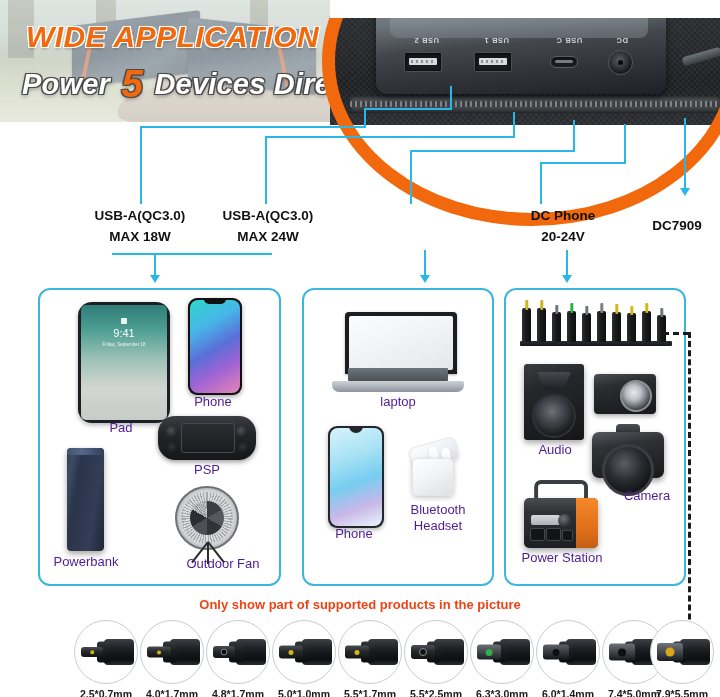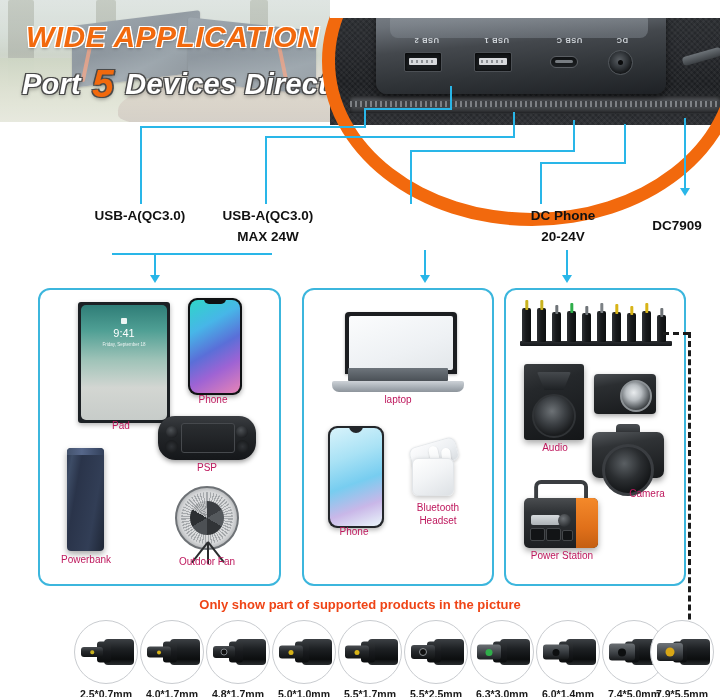--- a/index.html
+++ b/index.html
@@ -78,25 +78,25 @@
   .arrowDown{position:absolute;width:0;height:0;border-left:5px solid transparent;
     border-right:5px solid transparent;border-top:8px solid #29b6e8;}
 
   
   .plabel{position:absolute;text-align:center;color:#111;font-weight:700;line-height:1.55;}
   .plabel .l1{font-size:13.5px;display:block;}
   .plabel .l2{font-size:13.5px;display:block;}
 
   
   .panel{position:absolute;border:2px solid #3cb6dd;border-radius:12px;background:#fff;}
-  .devLbl{position:absolute;color:#be185d;font-size:10px;text-align:center;white-space:nowrap;}
+  .devLbl{position:absolute;color:#4c1d95;font-size:13px;text-align:center;white-space:nowrap;}
   .devLbl.two{line-height:1.25;white-space:normal;}
 
   
-  .tablet{position:absolute;border-radius:3px;background:#1c2024;padding:3px;
+  .tablet{position:absolute;border-radius:14px;background:#1c2024;padding:3px;
     box-shadow:0 2px 5px rgba(0,0,0,.3);}
   .tabletScr{position:absolute;left:3px;top:3px;right:3px;bottom:3px;border-radius:5px;
     background:linear-gradient(180deg,#2f7d77 0%,#4f9f94 22%,#9fc3b8 48%,#d3d6d2 72%,#c7ccc9 100%);}
   .tabTime{position:absolute;left:0;right:0;top:22px;text-align:center;color:#fff;font-size:11px;font-weight:300;}
   .tabDate{position:absolute;left:0;right:0;top:37px;text-align:center;color:rgba(255,255,255,.85);font-size:4.5px;}
   .tabLock{position:absolute;left:50%;top:13px;margin-left:-3px;width:6px;height:6px;border-radius:1px;
     background:#fff;opacity:.9;}
 
   .phone13{position:absolute;border-radius:9px;background:#0f1113;padding:2px;
     box-shadow:0 2px 5px rgba(0,0,0,.35);}
@@ -237,21 +237,21 @@
     <div class="panelPV" style="left:72px;top:18px;width:128px;height:62px;transform:skewY(-7deg);">
       <div class="pvStripe" style="left:14px;top:6px;width:4px;height:52px;transform:rotate(12deg);"></div>
     </div>
     <div class="panelPV" style="left:188px;top:24px;width:128px;height:64px;transform:skewY(6deg);">
       <div class="pvStripe" style="left:92px;top:6px;width:4px;height:54px;transform:rotate(-12deg);"></div>
     </div>
     <div class="bannerFade"></div>
 
     <div class="bannerTitle">WIDE APPLICATION</div>
     <div class="bannerSub">
-      <span>Port</span>
+      <span>Power</span>
       <span class="five">5</span>
       <span>Devices Directly</span>
     </div>
   </div>
 
   <div id="photo">
     <div class="carpet"></div>
     <div class="zipper">
         <div class="zipTeeth"></div>
       </div>
@@ -296,20 +296,21 @@
 
   <div class="ln lnV" style="left:540px;top:162px;height:42px;"></div>
   <div class="ln lnH" style="left:540px;top:162px;width:86px;"></div>
   <div class="ln lnV" style="left:624px;top:124px;height:40px;"></div>
 
   <div class="ln lnV" style="left:684px;top:118px;height:72px;"></div>
   <div class="arrowDown" style="left:680px;top:188px;"></div>
 
   <div class="plabel" style="left:76px;top:206px;width:128px;">
     <span class="l1">USB-A(QC3.0)</span>
+    <span class="l2">MAX 18W</span>
   </div>
   <div class="plabel" style="left:204px;top:206px;width:128px;">
     <span class="l1">USB-A(QC3.0)</span>
     <span class="l2">MAX 24W</span>
   </div>
   <div class="plabel" style="left:508px;top:206px;width:110px;">
     <span class="l1">DC Phone</span>
     <span class="l2">20-24V</span>
   </div>
   <div class="plabel" style="left:634px;top:216px;width:86px;">
@@ -359,21 +360,21 @@
     <div class="devLbl" style="left:8px;top:264px;width:76px;">Powerbank</div>
 
     <div class="fan" style="left:122px;top:196px;width:90px;height:66px;">
       <div class="fanCage">
           <div class="fanBlades"></div>
         </div>
       <div class="fanLeg" style="left:45px;top:56px;height:22px;"></div>
       <div class="fanLeg" style="left:45px;top:56px;height:26px;transform:rotate(38deg);"></div>
       <div class="fanLeg" style="left:45px;top:56px;height:26px;transform:rotate(-38deg);"></div>
     </div>
-    <div class="devLbl" style="left:118px;top:266px;width:98px;">Outdoor Fan</div>
+    <div class="devLbl" style="left:134px;top:266px;width:98px;">Outdoor Fan</div>
   </div>
 
   <div class="panel" style="left:302px;top:288px;width:188px;height:294px;">
 
     <div class="laptop" style="left:28px;top:22px;width:132px;height:80px;">
       <div class="lapScreen">
           <i></i>
         </div>
       <div class="lapKeys"></div>
       <div class="lapBase"></div>

